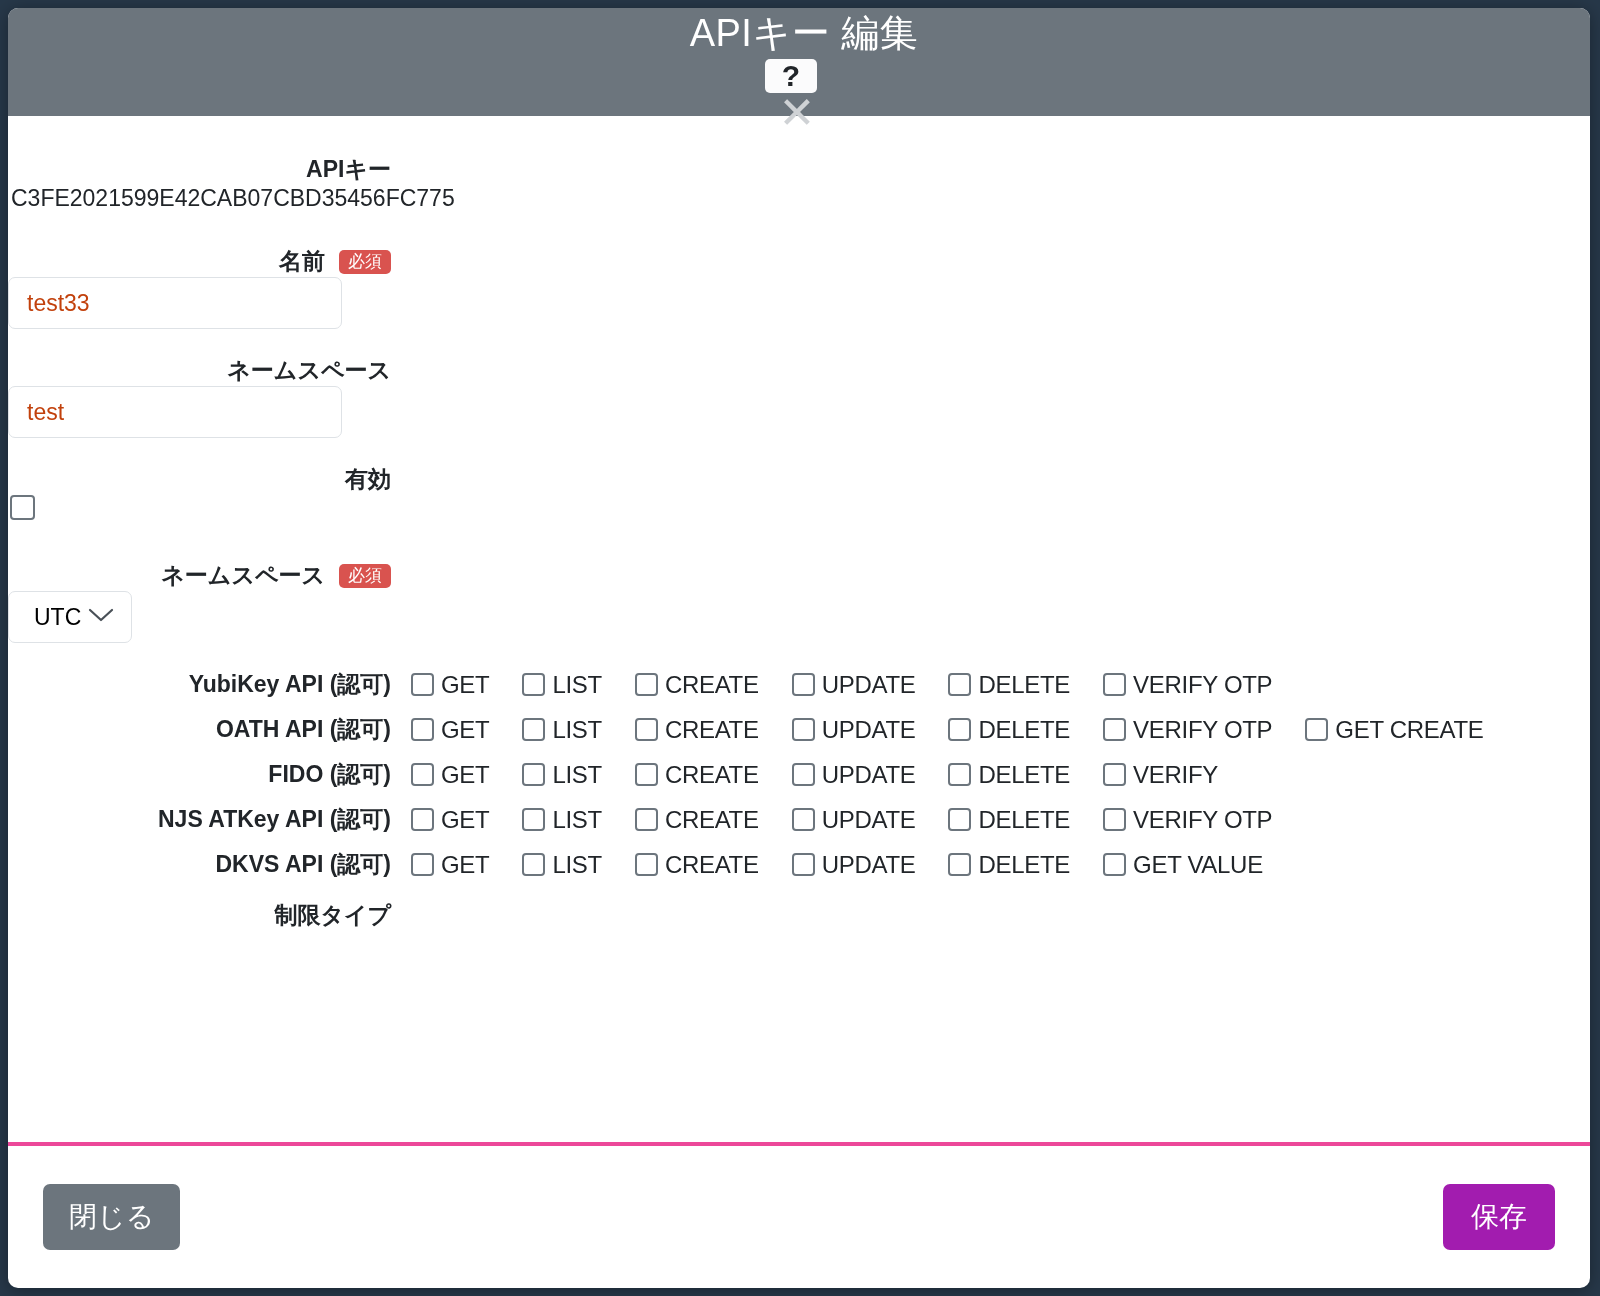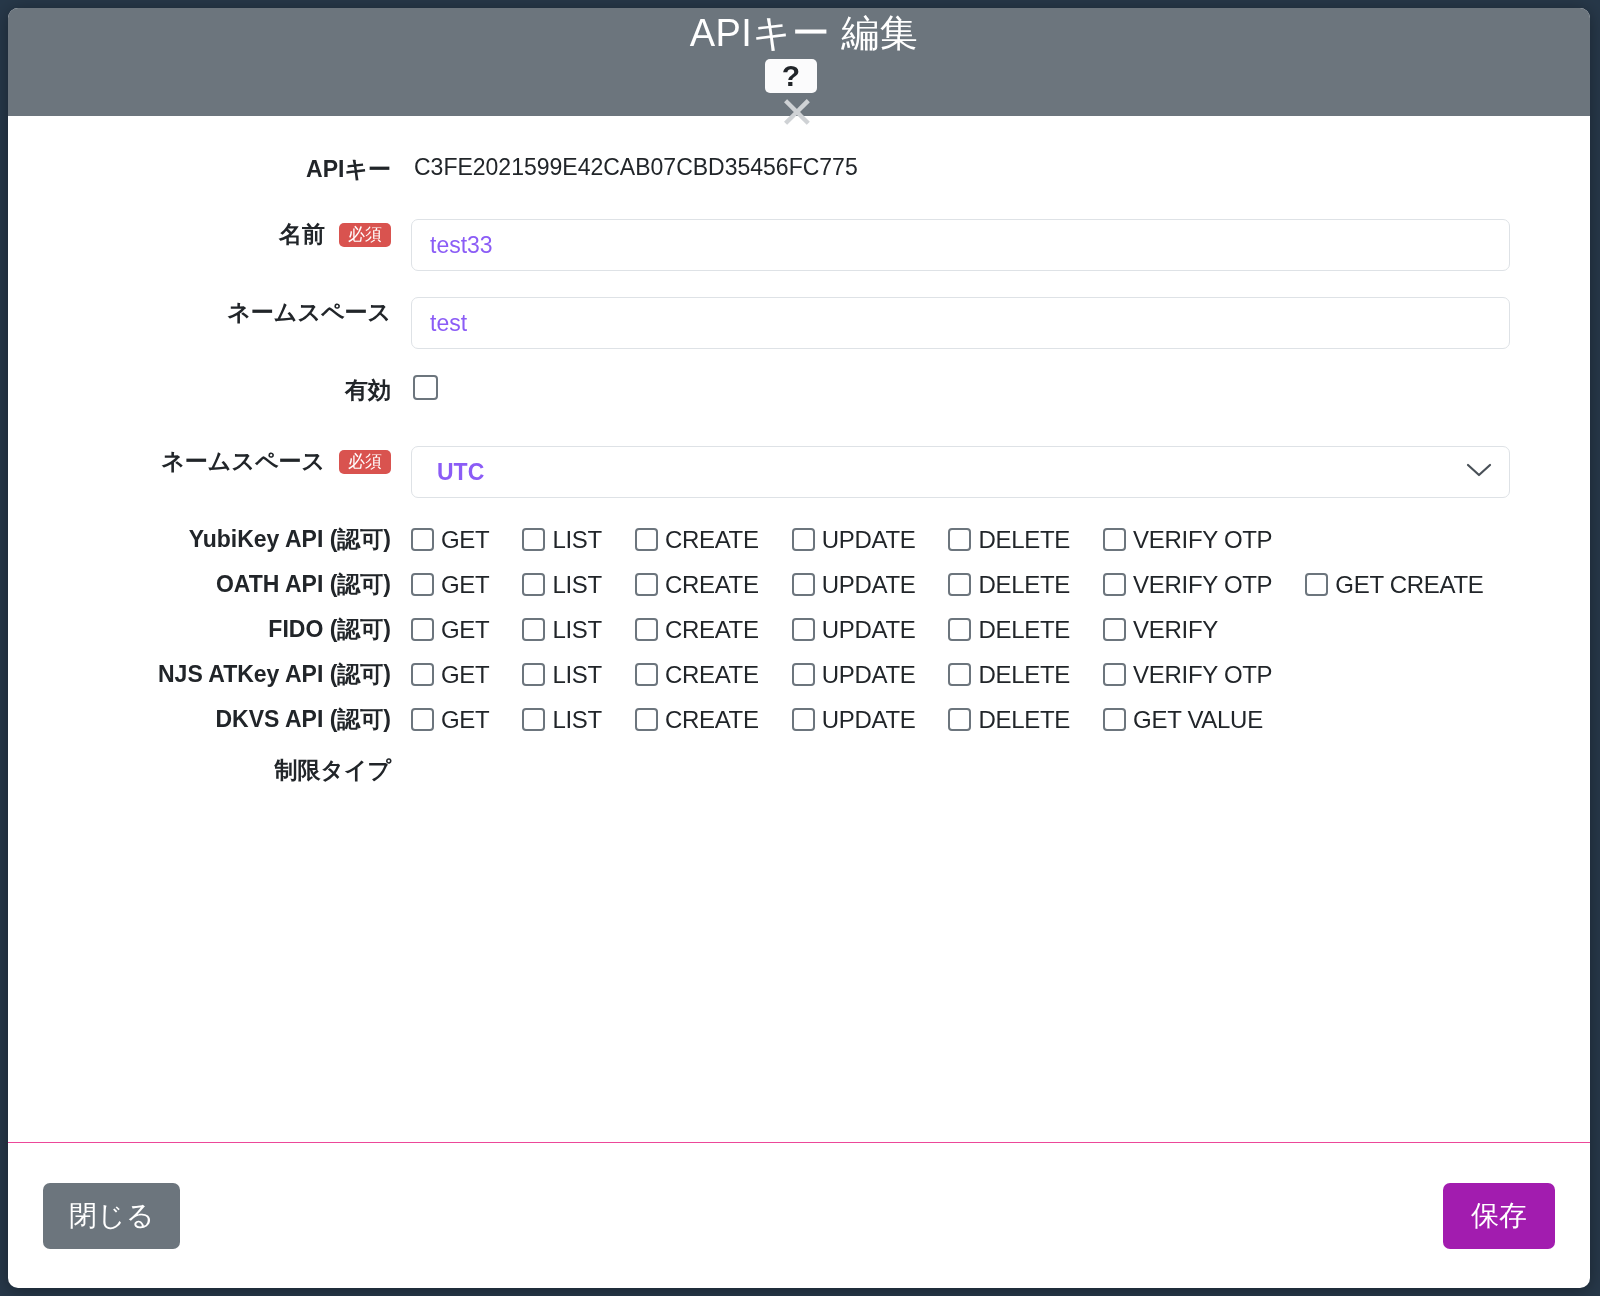--- a/index.html
+++ b/index.html
@@ -86,20 +86,21 @@
   .modal-body {
     flex: 1;
     padding: 38px 80px 0 0;
     box-sizing: border-box;
     overflow: hidden;
   }
   .form-row {
     display: flex;
     align-items: flex-start;
     margin-bottom: 14px;
+    flex-direction: column;
   }
   .label-col {
     width: 403px;
     min-width: 403px;
     display: flex;
     justify-content: flex-end;
     align-items: center;
     gap: 14px;
     padding-right: 20px;
     box-sizing: border-box;
@@ -131,44 +132,43 @@
     color: #212529;
     padding-left: 3px;
   }
   .text-input {
     width: 100%;
     height: 52px;
     box-sizing: border-box;
     border: 1px solid #dee2e6;
     border-radius: 7px;
     font-size: 23px;
-    color: #8b5cf6;
+    color: #c2410c;
     padding: 0 18px;
     background: #ffffff;
     font-family: "Liberation Sans", sans-serif;
     outline: none;
   }
   .select-wrap {
     position: relative;
     width: 100%;
   }
   .select-box {
     width: 100%;
     height: 52px;
     box-sizing: border-box;
     border: 1px solid #dee2e6;
     border-radius: 7px;
     font-size: 23px;
-    color: #8b5cf6;
+    color: #000000;
     padding: 0 50px 0 25px;
     background: #ffffff;
     display: flex;
     align-items: center;
     cursor: pointer;
-    font-weight: bold;
   }
   .chev {
     position: absolute;
     right: 18px;
     top: 50%;
     transform: translateY(-50%);
     pointer-events: none;
     display: block;
   }
   .plain-checkbox {
@@ -215,21 +215,21 @@
     font-size: 24px;
     color: #212529;
     letter-spacing: -0.3px;
   }
   .row-gap-lg { margin-bottom: 34px; }
   .row-gap-md { margin-bottom: 26px; }
   
   .modal-footer {
     height: 146px;
     min-height: 146px;
-    border-top: 1px solid #ec4899;
+    border-top: 4px solid #ec4899;
     display: flex;
     align-items: center;
     justify-content: space-between;
     padding: 0 35px;
     box-sizing: border-box;
   }
   .btn-close-modal {
     background: #6c757d;
     color: #ffffff;
     border: none;

